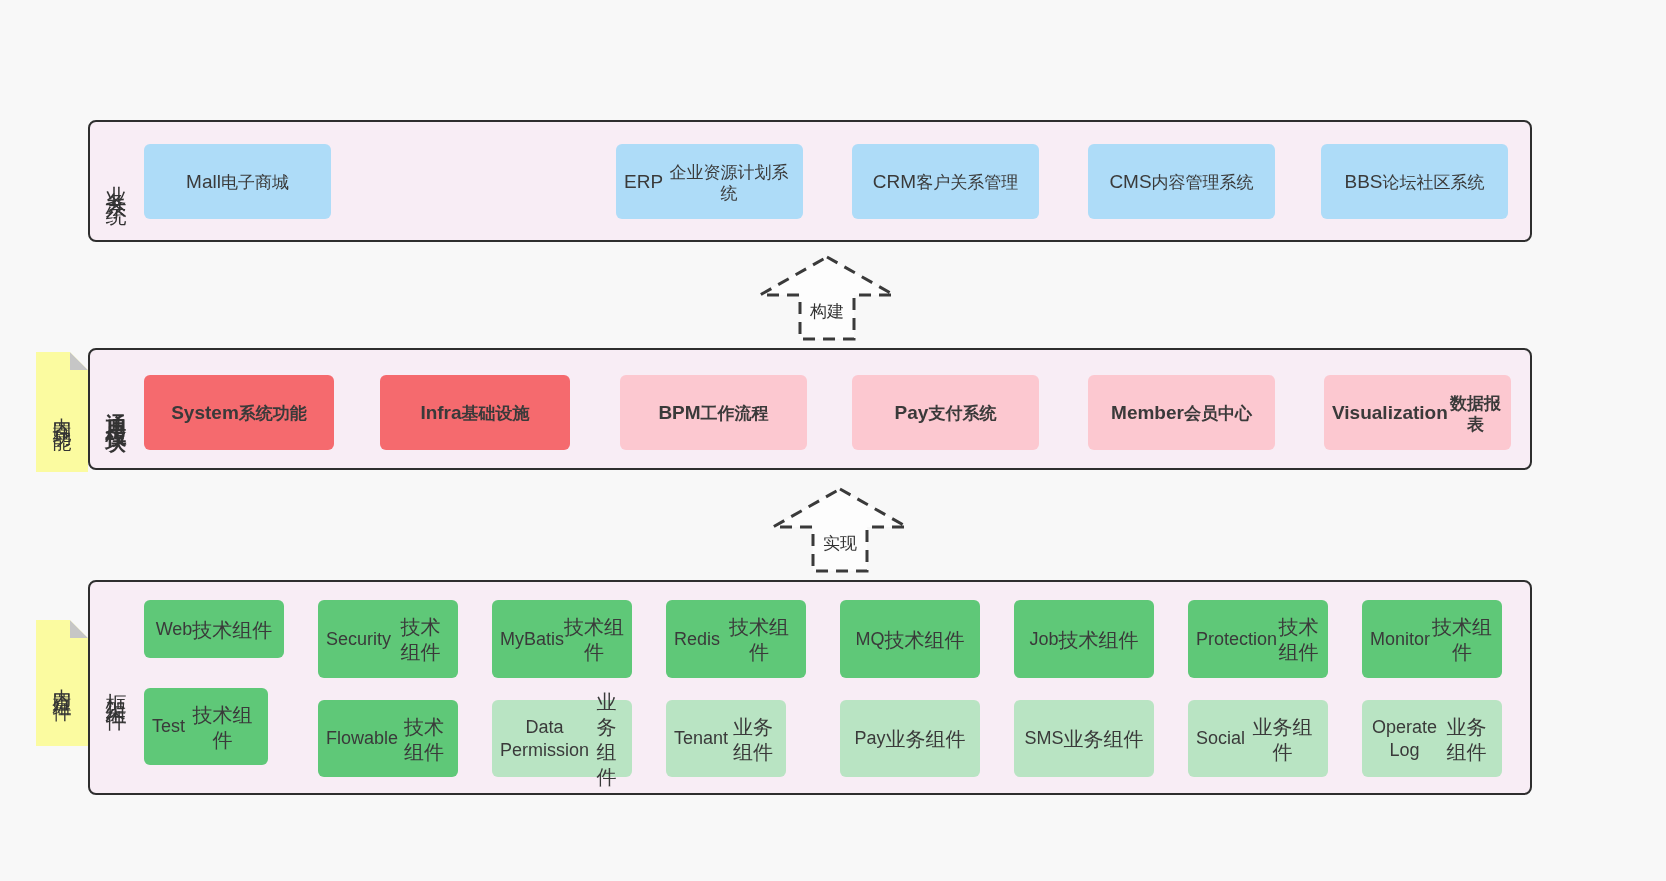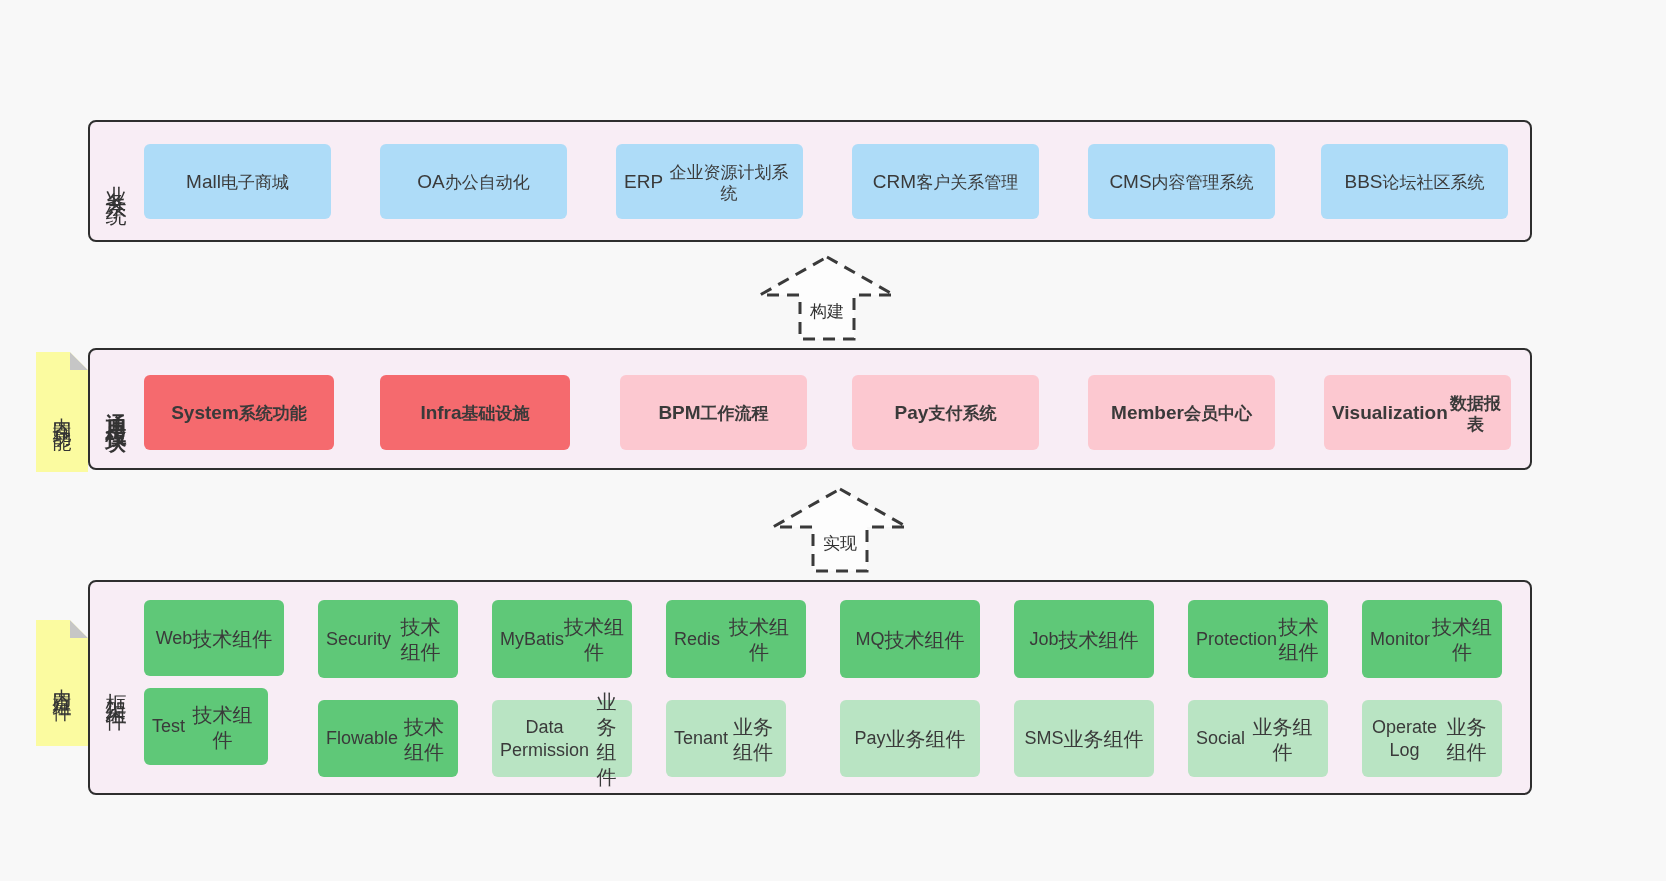--- a/index.html
+++ b/index.html
@@ -66,24 +66,20 @@
 <body>
 
 <div class="canvas">
 
   <div class="band" id="band-business">
     <div class="band-label">业务系统</div>
     <div class="box c-blue" style="left:54px;top:22px;width:187px;height:75px">
       <div class="t">Mall</div>
       <div class="s">电子商城</div>
     </div>
-    <div class="box c-blue" style="left:290px;top:22px;width:187px;height:75px">
-      <div class="t">OA</div>
-      <div class="s">办公自动化</div>
-    </div>
     <div class="box c-blue" style="left:526px;top:22px;width:187px;height:75px">
       <div class="t">ERP</div>
       <div class="s">企业资源计划系统</div>
     </div>
     <div class="box c-blue" style="left:762px;top:22px;width:187px;height:75px">
       <div class="t">CRM</div>
       <div class="s">客户关系管理</div>
     </div>
     <div class="box c-blue" style="left:998px;top:22px;width:187px;height:75px">
       <div class="t">CMS</div>
@@ -141,21 +137,21 @@
   <div class="arrow" id="arrow-implement">
     <svg viewBox="0 0 140 88">
       <polygon points="70,3 137,41 97,41 97,85 43,85 43,41 3,41" fill="#fdfdfd" stroke="#3a3a3a" stroke-width="3" stroke-dasharray="12 8"></polygon>
     </svg>
     <div class="arrow-label">实现</div>
   </div>
 
   <div class="band" id="band-components">
     <div class="band-label">框架组件</div>
 
-    <div class="box small c-green" style="left:54px;top:18px;width:140px;height:76px">
+    <div class="box small c-green" style="left:54px;top:18px;width:140px;height:58px">
       <div class="t">Web</div>
       <div class="s">技术组件</div>
     </div>
     <div class="box small c-green" style="left:228px;top:18px;width:140px;height:78px">
       <div class="t">Security</div>
       <div class="s">技术组件</div>
     </div>
     <div class="box small c-green" style="left:402px;top:18px;width:140px;height:78px">
       <div class="t">MyBatis</div>
       <div class="s">技术组件</div>

